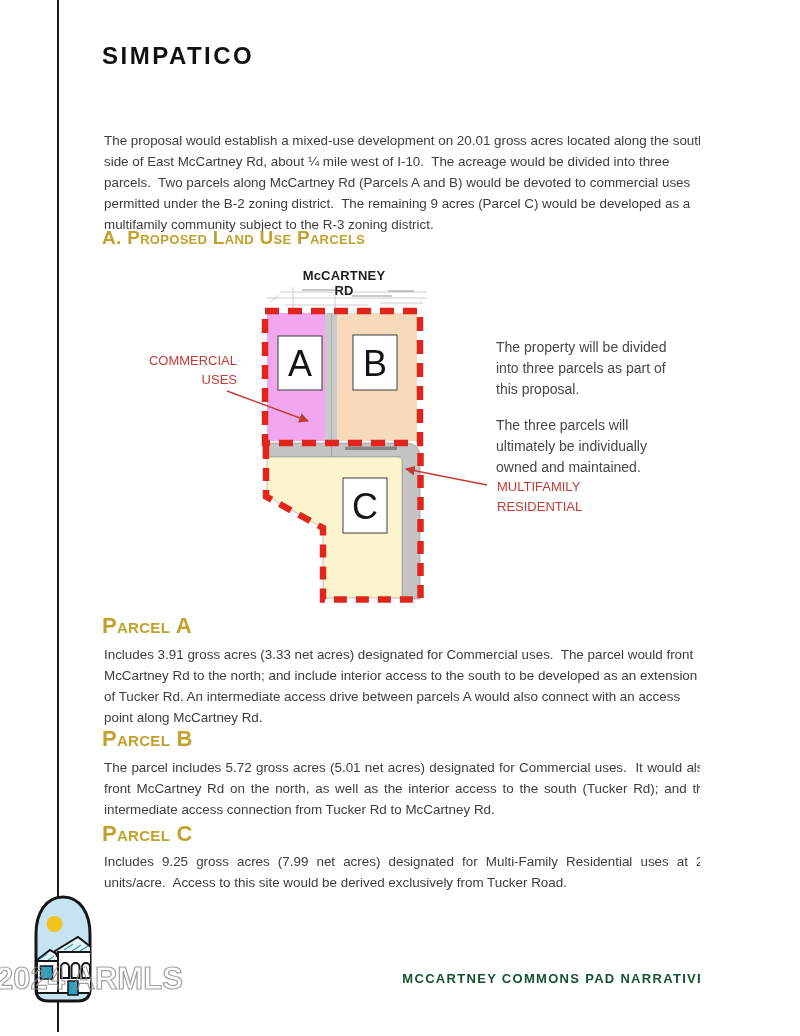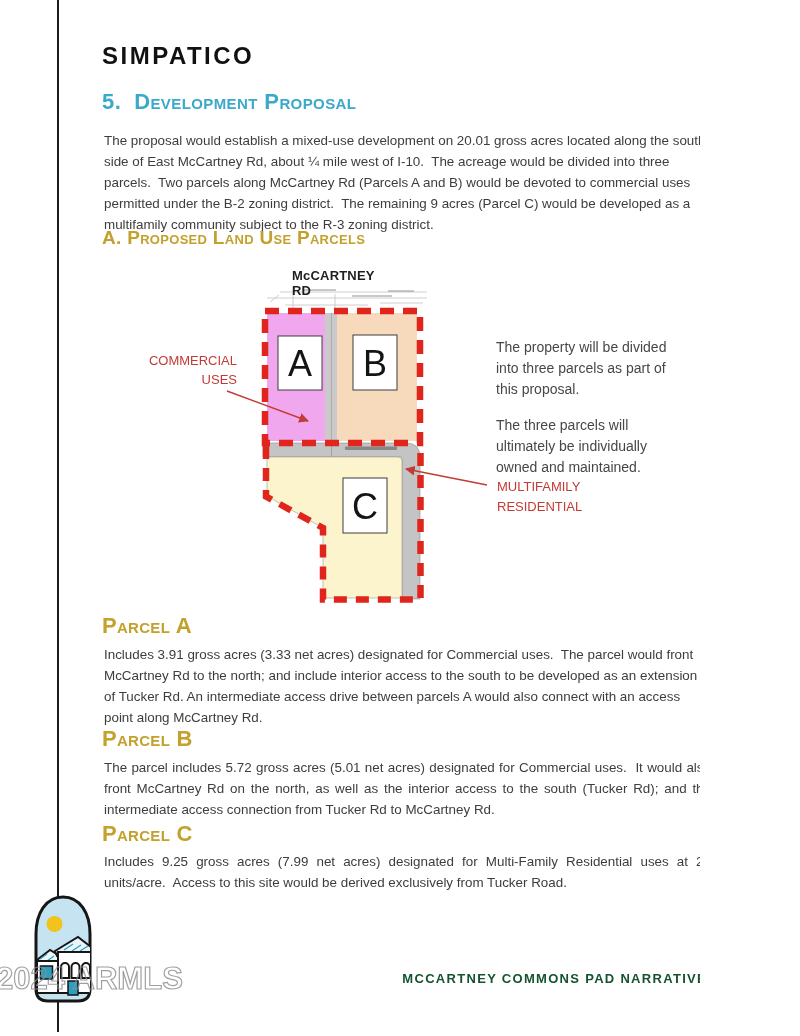--- a/index.html
+++ b/index.html
@@ -36,21 +36,21 @@
     font-size:22px;font-weight:bold;color:var(--gold);
     font-variant:small-caps;letter-spacing:.3px;z-index:2;
   }
   .para{
     left:104px;width:607px;font-size:13.4px;line-height:21px;color:var(--ink);
     white-space:pre-wrap;z-index:2;
   }
   .just{text-align:justify;}
   .diagram-svg{left:130px;top:265px;z-index:2;}
   .road-label{
-    left:292px;top:268px;width:104px;font-size:13px;font-weight:600;
+    left:292px;top:268px;width:104px;text-align:center;font-size:13px;font-weight:600;
     color:#1e1e1e;letter-spacing:.2px;z-index:3;
   }
   .anno-red{
     color:var(--red-anno);font-size:13px;line-height:19px;font-weight:500;z-index:3;
   }
   .commercial-label{left:145px;top:351px;width:92px;text-align:right;}
   .multifamily-label{left:497px;top:477px;width:120px;text-align:left;line-height:20px;}
   .notes{
     left:496px;top:337px;width:188px;font-size:14px;line-height:21px;color:#474747;z-index:3;
   }
@@ -71,21 +71,20 @@
 </style>
 </head>
 <body>
 
 <div class="page">
 
   <div class="vline"></div>
 
   <div class="abs brand">SIMPATICO</div>
 
-  <div class="abs h-main">5.  Development Proposal</div>
 
   <div class="abs para" style="top:130px;">The proposal would establish a mixed-use development on 20.01 gross acres located along the south side of East McCartney Rd, about ¼ mile west of I-10.  The acreage would be divided into three parcels.  Two parcels along McCartney Rd (Parcels A and B) would be devoted to commercial uses permitted under the B-2 zoning district.  The remaining 9 acres (Parcel C) would be developed as a multifamily community subject to the R-3 zoning district.</div>
 
   <div class="abs h-sub">A. Proposed Land Use Parcels</div>
 
   <div class="abs road-label">McCARTNEY RD</div>
 
   <svg class="abs diagram-svg" width="470" height="345" viewBox="0 0 470 345">
     <defs>
       <marker id="arrowhead" viewBox="0 0 10 10" refX="9" refY="5" markerWidth="7" markerHeight="7" orient="auto">

